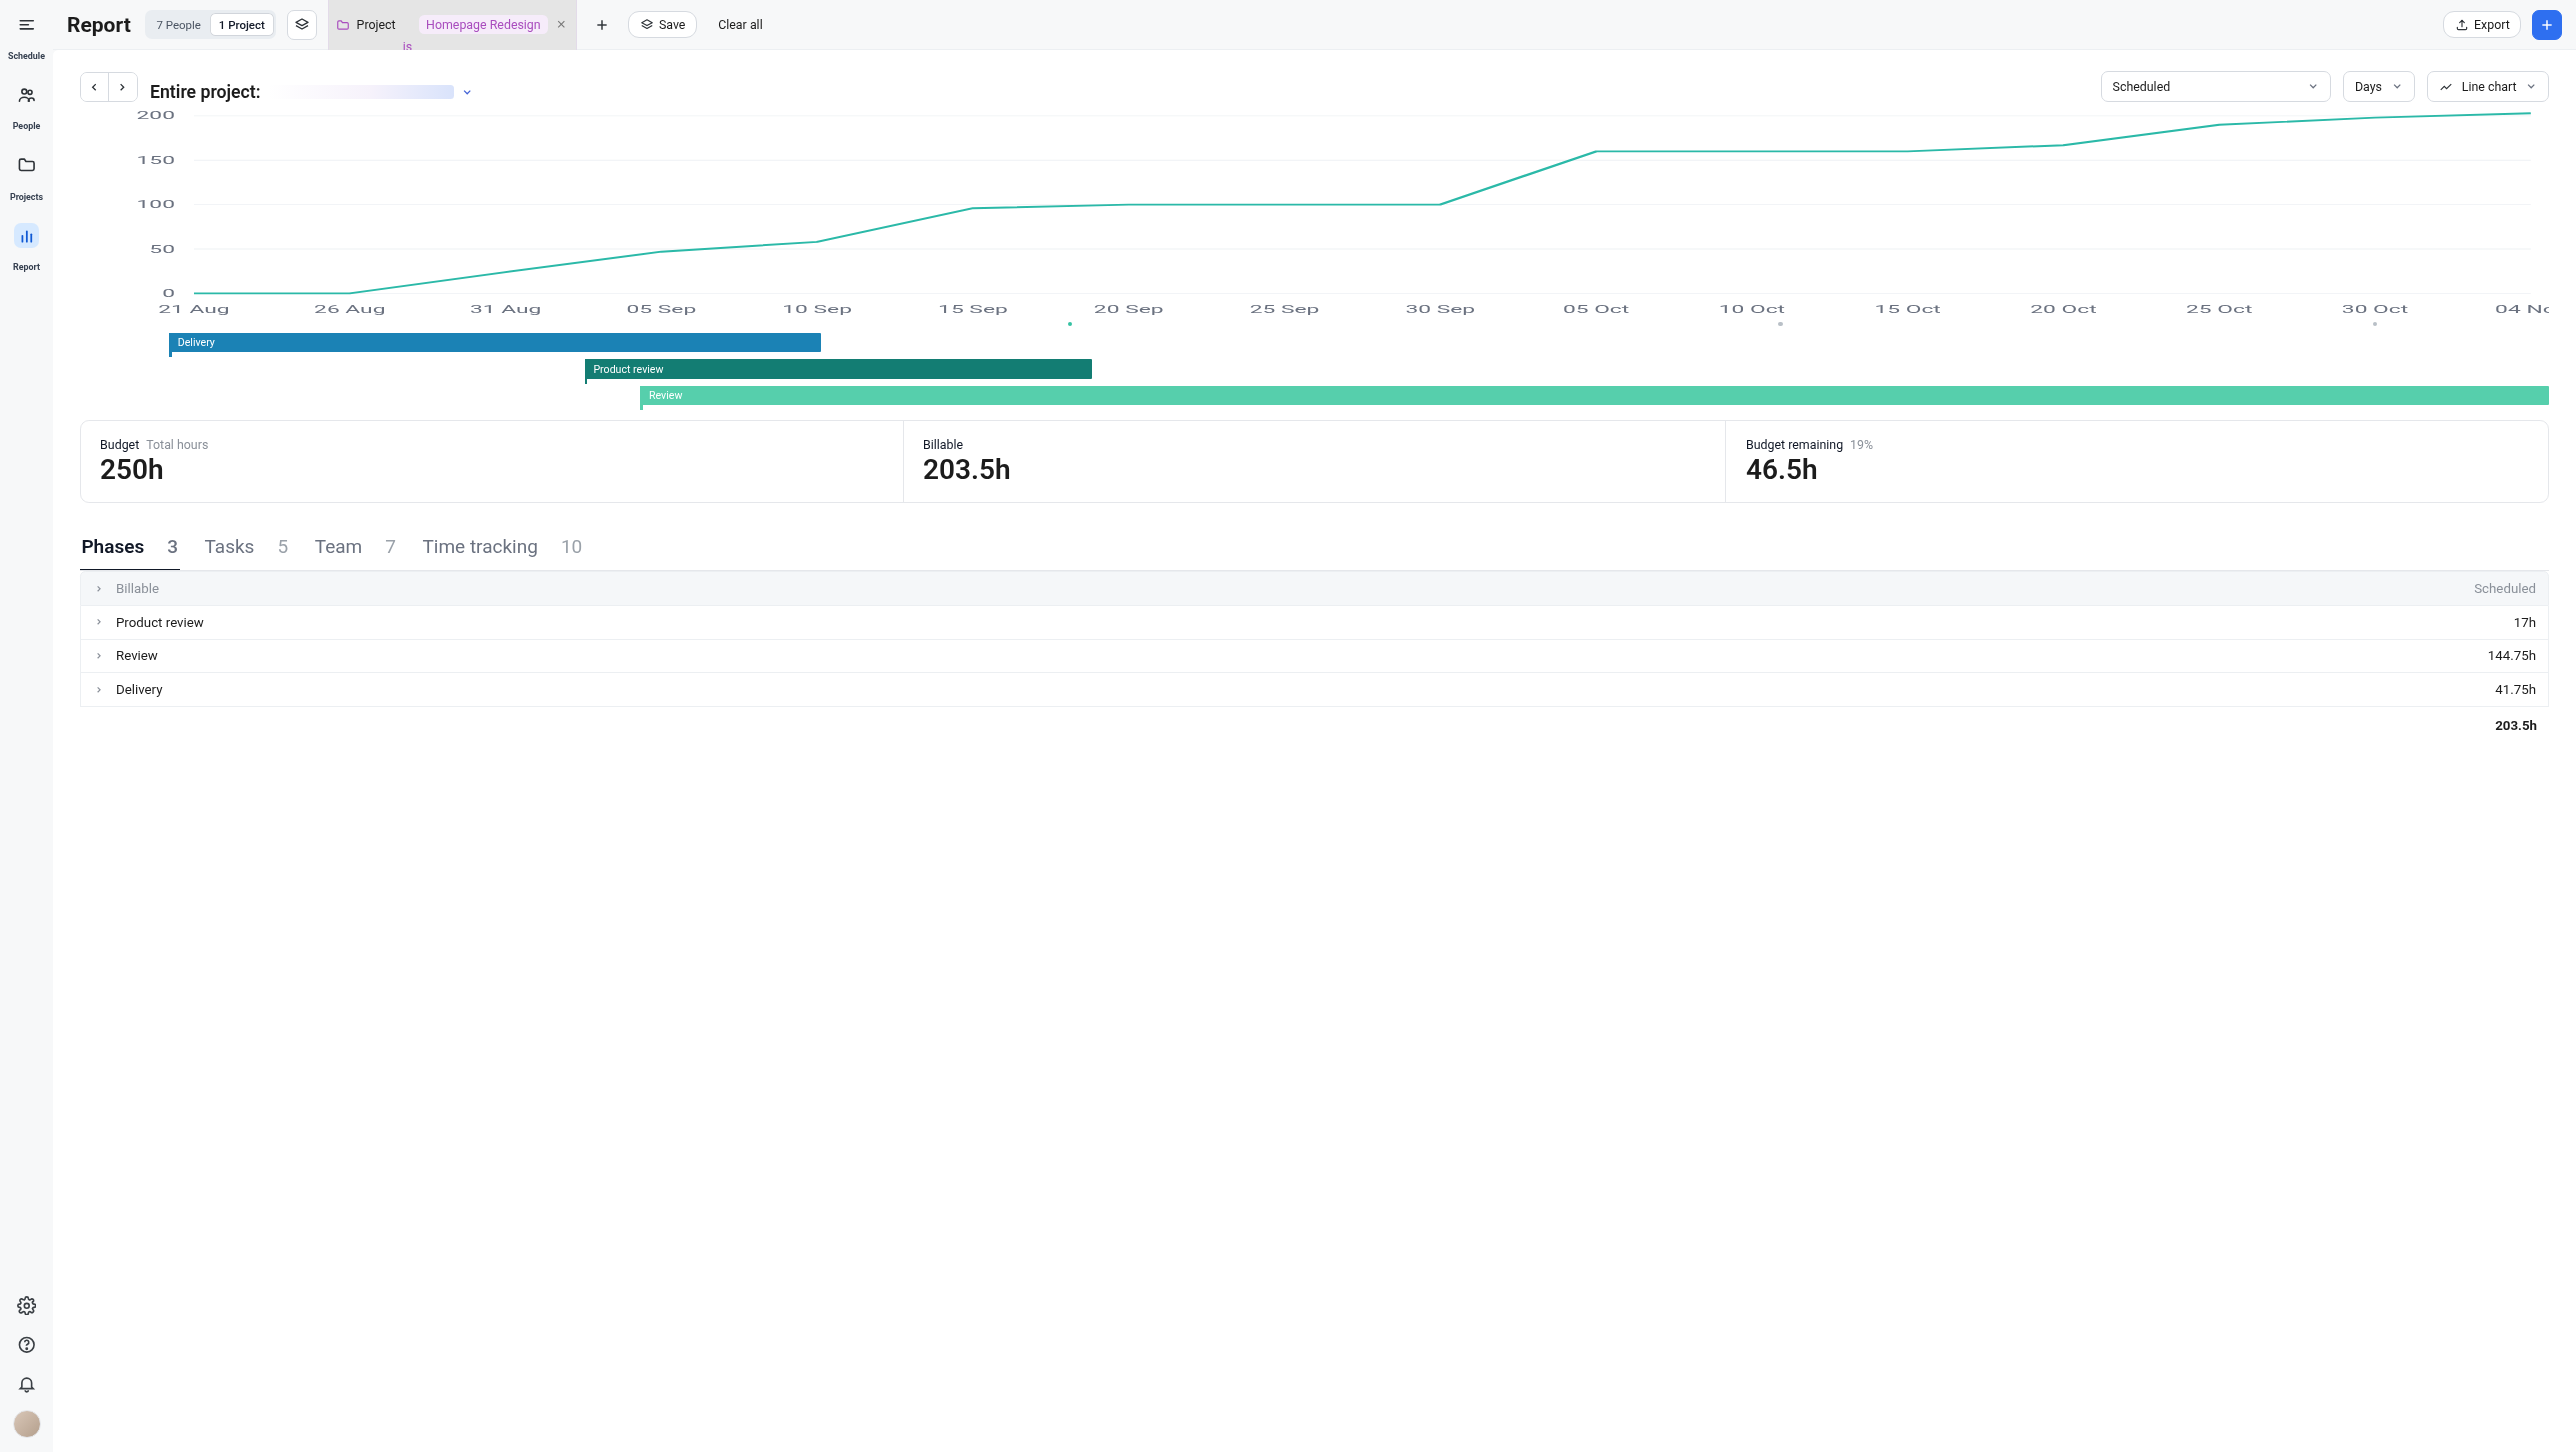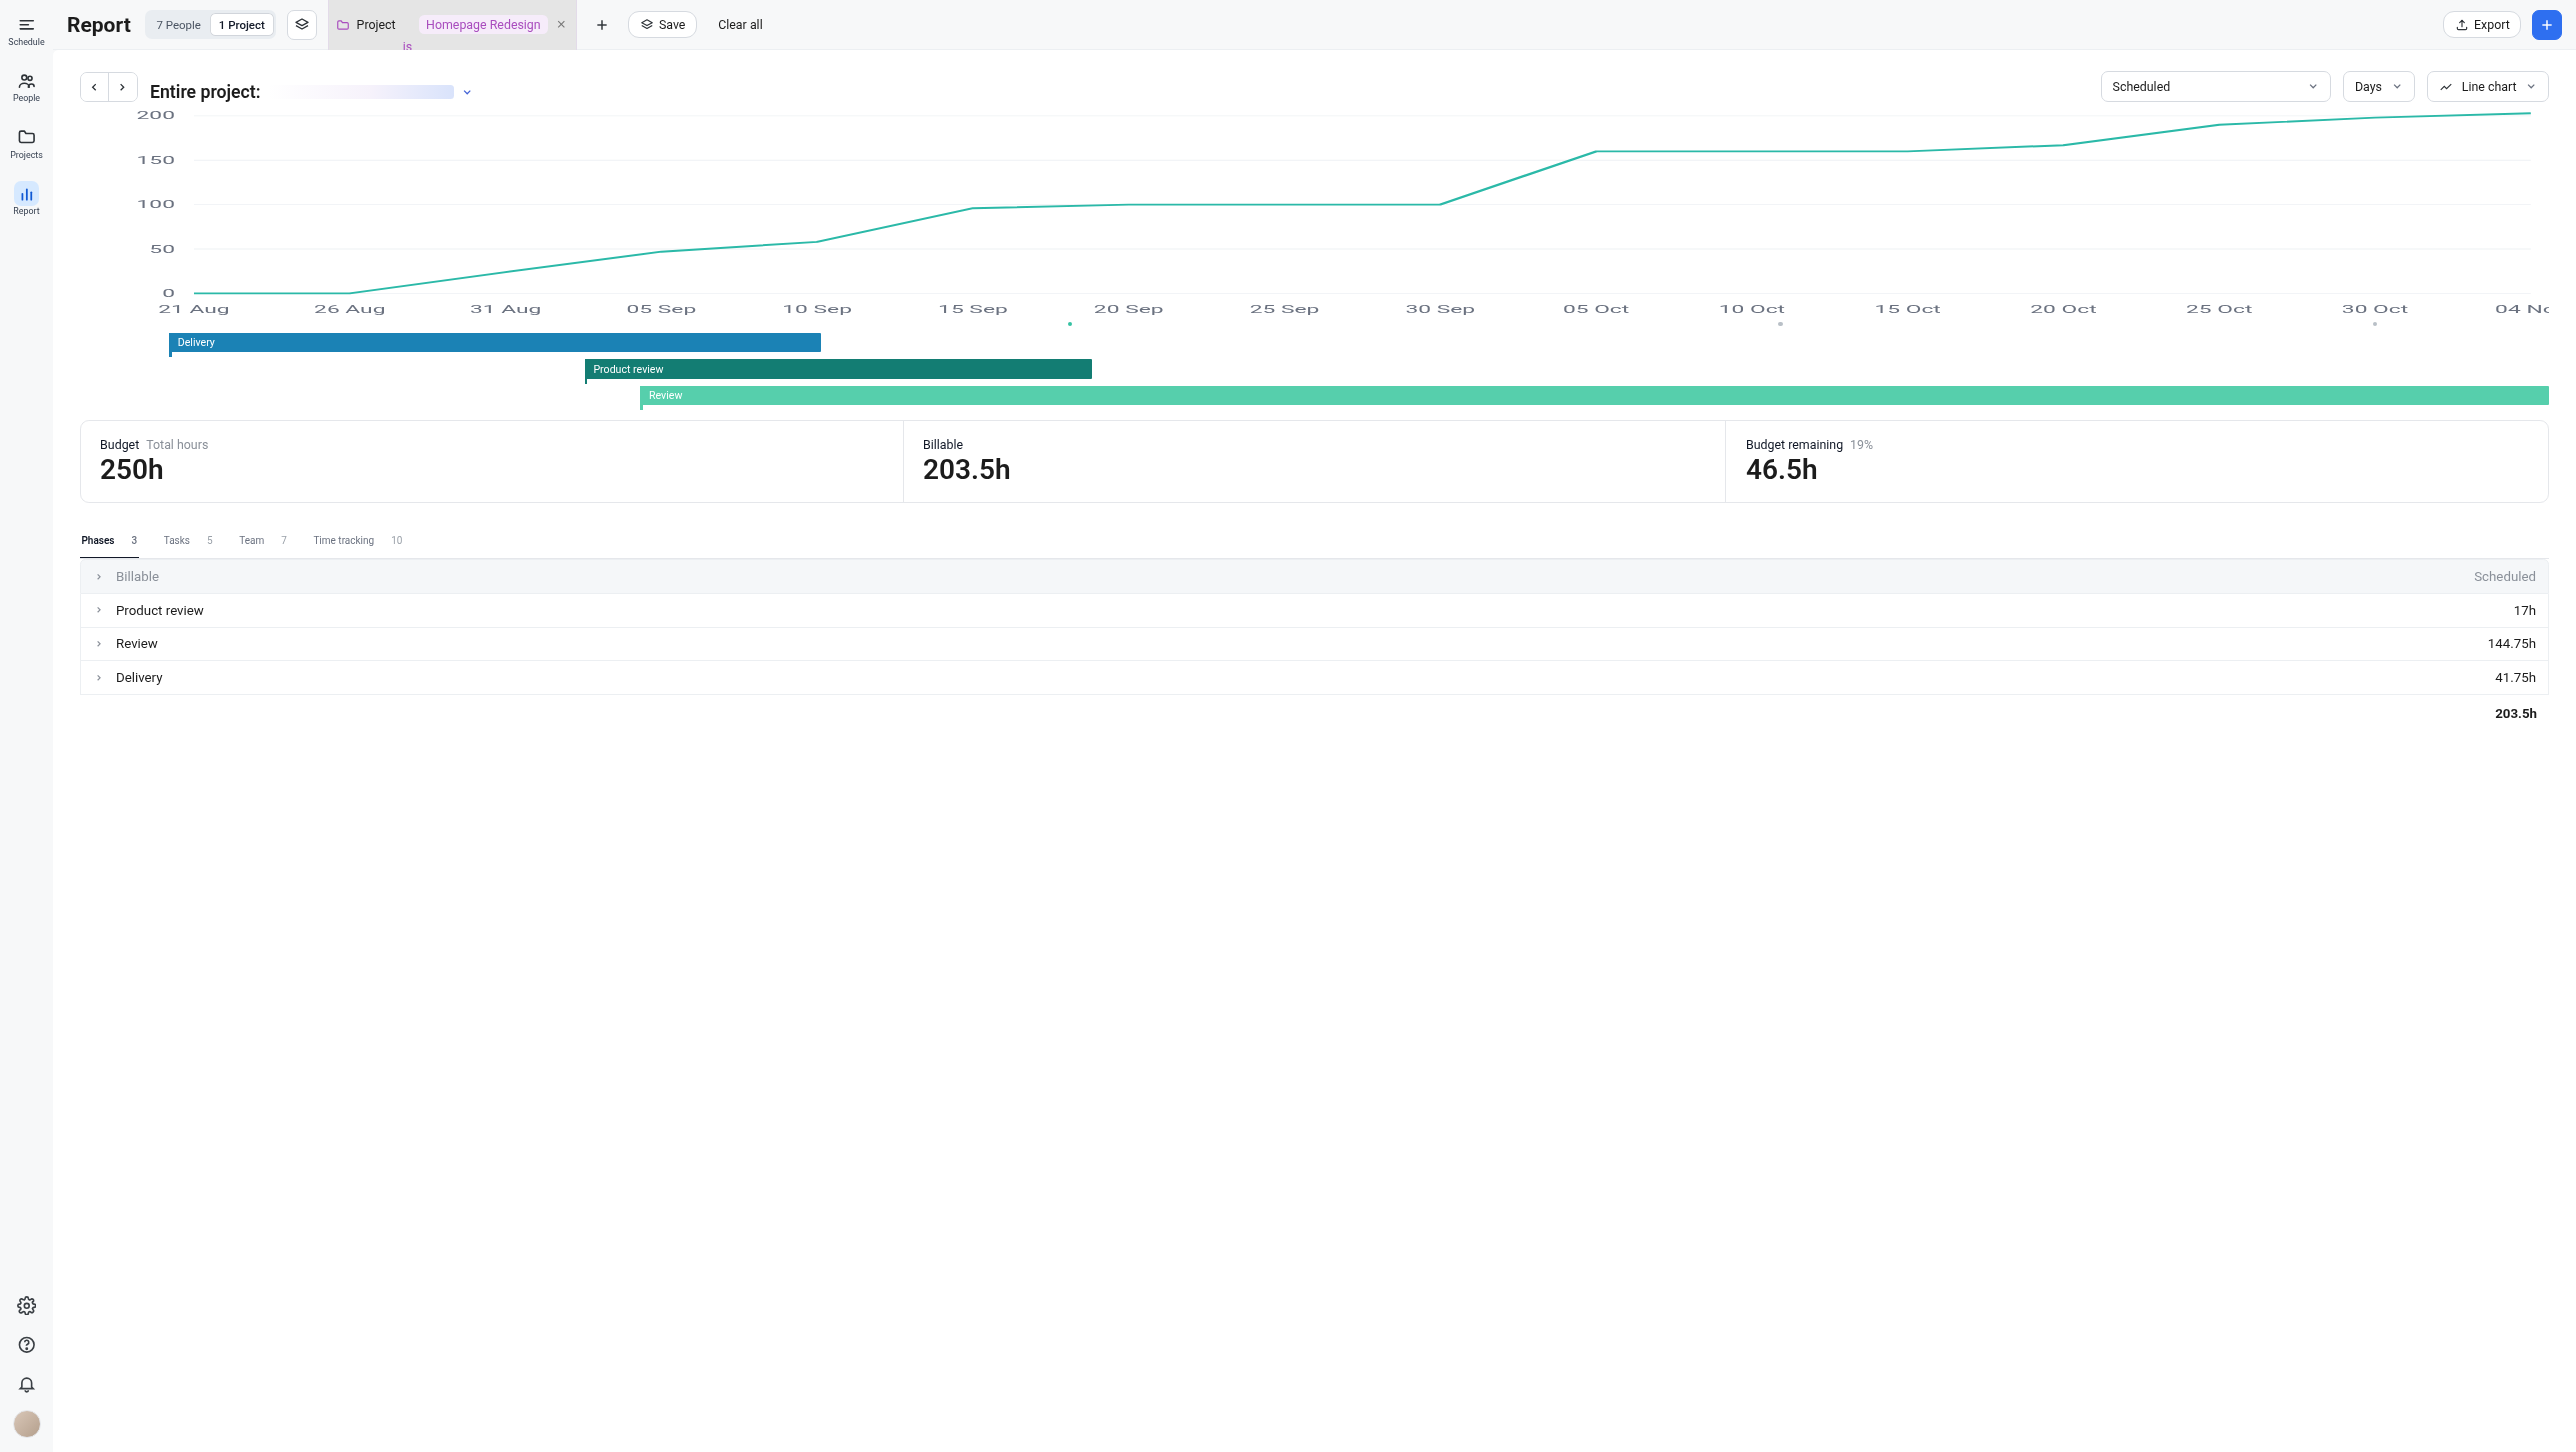--- a/index.html
+++ b/index.html
@@ -2,21 +2,21 @@
 <html style="font-size:14px"><head>
 <meta charset="utf-8">
 <style>
   * { box-sizing: border-box; }
   html, body { margin:0; padding:0; font-family: -apple-system, BlinkMacSystemFont, "Segoe UI", Roboto, Helvetica, Arial, sans-serif; color:#1c1c1c; background:#f7f8f9; }
   body { display:flex; height:100vh; overflow:hidden; }
 
   
   .left-rail { width:53px; background:#f7f8f9; display:flex; flex-direction:column; align-items:center; padding-top:7px; }
   .rail-top { display:flex; flex-direction:column; align-items:center; gap:10.6px; width:100%; }
-  .rail-item { display:flex; flex-direction:column; align-items:center; gap:0; padding:5.3px 0; width:100%; cursor:pointer; }
+  .rail-item { display:flex; flex-direction:column; align-items:center; gap:14px; padding:5.3px 0; width:100%; cursor:pointer;font-weight:bold; }
   .rail-item .rail-icon { width:25px; height:25px; display:flex; align-items:center; justify-content:center; border-radius:7px; }
   .rail-item.active .rail-icon { background:#d6e9ff; }
   .rail-item span.label { font-size:8.9px; color:#374151; }
   .rail-spacer { flex:1; }
   .rail-bottom { display:flex; flex-direction:column; align-items:center; gap:14px; padding-bottom:14px; }
   .avatar { width:28px; height:28px; border-radius:50%; background:linear-gradient(135deg,#d9c7b8,#b49f8c); border:0.9px solid #e5e7eb; }
   .icon-btn-plain { width:25px; height:25px; display:flex; align-items:center; justify-content:center; cursor:pointer; color:#3a3f44; }
 
   
   .main { flex:1; display:flex; flex-direction:column; min-width:0; }
@@ -69,21 +69,21 @@
   
   .stats { display:flex; border:0.9px solid #e5e7eb; border-radius:8.9px; overflow:hidden; margin-top:7px; }
   .stat { flex:1; padding:16px 19.5px; }
   .stat + .stat { border-left:0.9px solid #e5e7eb; }
   .stat .stat-label { font-size:12.4px; color:#111827; display:flex; gap:7px; align-items:baseline;}
   .stat .stat-sub { color:#8a9099; font-size:12.4px; }
   .stat .stat-value { font-size:28px; font-weight:600; margin-top:1.8px; }
 
   
   .tabs { display:flex; gap:23px; border-bottom:0.9px solid #e5e7eb; margin-top:23px; }
-  .tab { padding:8.9px 1.8px 10.6px 1.8px; font-size:10px; color:#6b7280; display:flex; gap:17px; cursor:pointer; border-bottom:1.8px solid transparent;}
+  .tab { padding:8.9px 1.8px 10.6px 1.8px; font-size:19px; color:#6b7280; display:flex; gap:23px; cursor:pointer; border-bottom:1.8px solid transparent;}
   .tab .cnt { color:#9aa1a9;}
   .tab.active { color:#111827; font-weight:600; border-bottom-color:#111827; }
   .tab.active .cnt { color:#6b7280; font-weight:500;}
 
   
   .table { margin-top:0; }
   .thead, .trow { display:flex; align-items:center; padding:8.9px 12.4px; }
   .thead { background:#f5f7f9; border:0.9px solid #eceff2; border-radius:5.3px 5.3px 0 0;}
   .trow { border:0.9px solid #eceff2; border-top:none; }
   .th-left, .td-left { display:flex; align-items:center; gap:10.6px; font-size:13.3px;}

